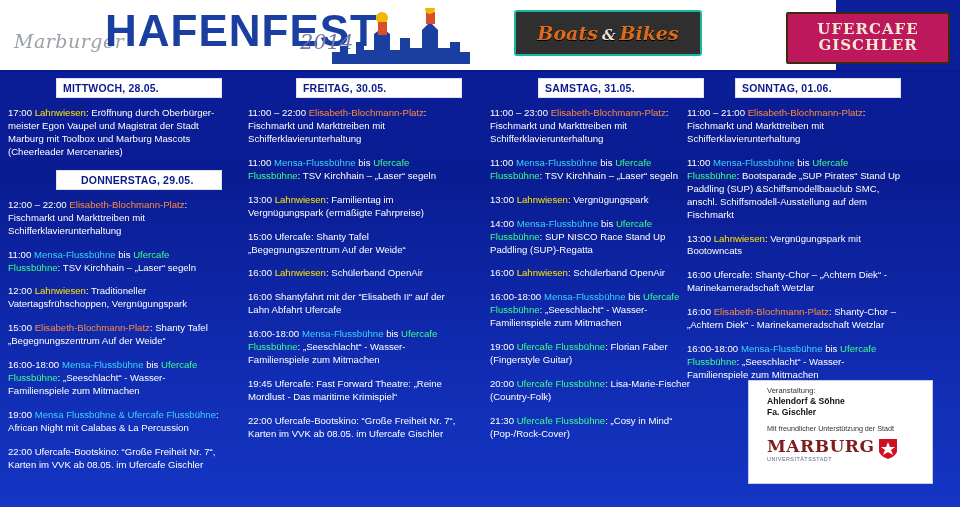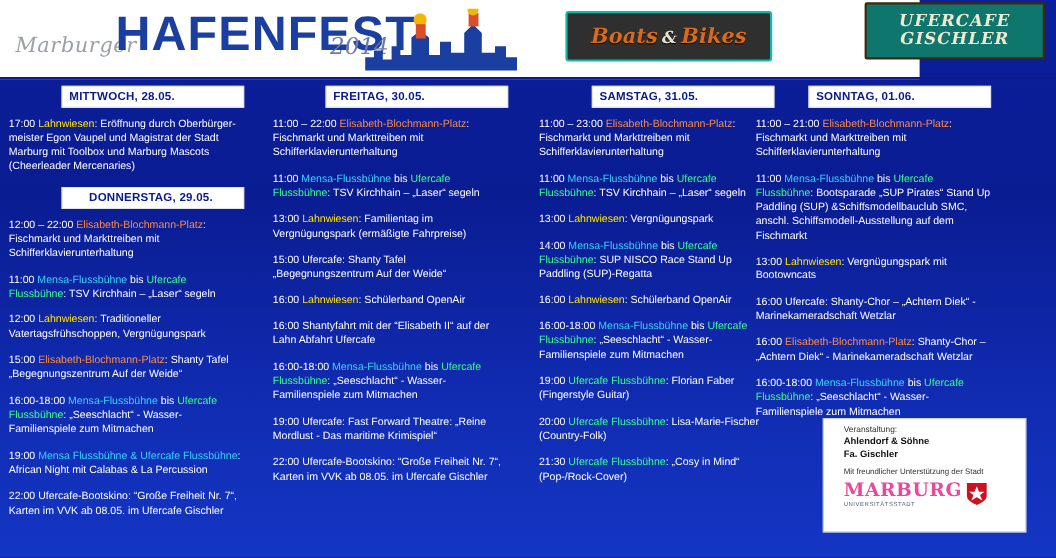--- a/index.html
+++ b/index.html
@@ -37,23 +37,23 @@
     background:#2f2f2f;border:2px solid #14b8a6;border-radius:3px;
     display:flex;align-items:center;justify-content:center;overflow:hidden;
   }
   .logo-boats .bb{
     font-family:"DejaVu Serif", serif;font-weight:bold;font-style:italic;
     font-size:19px;color:#d96a1e;text-shadow:0 1px 0 #000;
     white-space:nowrap;
   }
   .logo-boats .amp{color:#e8e2d0;font-size:15px;padding:0 4px;}
   .logo-ufer{
-    position:absolute;left:786px;top:2px;width:160px;height:48px;
-    background:#0f766e;border:2px solid #3b2a0c;border-radius:2px;
-    display:flex;flex-direction:column;align-items:center;justify-content:center;font-style:italic;
+    position:absolute;left:786px;top:12px;width:160px;height:48px;
+    background:#be185d;border:2px solid #3b2a0c;border-radius:2px;
+    display:flex;flex-direction:column;align-items:center;justify-content:center;
   }
   .logo-ufer div{
     font-family:"DejaVu Serif", serif;font-weight:bold;font-size:15px;
     color:#f2e9d2;letter-spacing:1px;line-height:1.05;
   }
   .hdr-rule{
     position:absolute;left:0;top:70px;width:960px;height:2px;background:#0a1a8c;
   }
   
   .col{position:absolute;top:78px;width:214px;color:#ffffff;}
@@ -80,21 +80,21 @@
     background:#ffffff;color:#111;border:1px solid #c9cde0;
     padding:5px 18px;box-sizing:border-box;
   }
   .sp-small{font-size:7.6px;color:#333;line-height:1.3;}
   .sp-strong{font-size:8.6px;font-weight:bold;color:#111;line-height:1.35;}
   .sp-note{font-size:7.2px;color:#333;margin-top:5px;}
   .sp-marburg{
     margin-top:3px;display:flex;align-items:center;gap:4px;
   }
   .sp-marburg .word{
-    font-family:"DejaVu Serif", serif;font-weight:bold;font-size:17px;color:#ec4899;letter-spacing:.5px;
+    font-family:"DejaVu Serif", serif;font-weight:bold;font-size:17px;color:#7f1d1d;letter-spacing:.5px;
   }
   .sp-marburg .sub{font-size:5.4px;color:#5b6280;letter-spacing:.5px;}
   .sp-shield{width:20px;height:22px;}
 </style>
 </head>
 <body>
 
 <div id="page">
 
   <div class="header">
@@ -135,21 +135,21 @@
     </div>
   <div class="col c2">
       <div class="daybar">FREITAG, 30.05.</div>
       <div class="ev"><span class="t-plain">11:00 – 22:00 </span><span class="t-eliz">Elisabeth-Blochmann-Platz</span><span class="t-plain">: Fischmarkt und Markttreiben mit Schifferklavierunterhaltung</span></div>
       <div class="ev"><span class="t-plain">11:00 </span><span class="t-mensa">Mensa-Flussbühne</span><span class="t-plain"> bis </span><span class="t-ufer">Ufercafe Flussbühne</span><span class="t-plain">: TSV Kirchhain – „Laser“ segeln</span></div>
       <div class="ev"><span class="t-plain">13:00 </span><span class="t-lahn">Lahnwiesen</span><span class="t-plain">: Familientag im Vergnügungspark (ermäßigte Fahrpreise)</span></div>
       <div class="ev"><span class="t-plain">15:00 Ufercafe: Shanty Tafel „Begegnungszentrum Auf der Weide“</span></div>
       <div class="ev"><span class="t-plain">16:00 </span><span class="t-lahn">Lahnwiesen</span><span class="t-plain">: Schülerband OpenAir</span></div>
       <div class="ev"><span class="t-plain">16:00 Shantyfahrt mit der “Elisabeth II“ auf der Lahn Abfahrt Ufercafe</span></div>
       <div class="ev"><span class="t-plain">16:00-18:00 </span><span class="t-mensa">Mensa-Flussbühne</span><span class="t-plain"> bis </span><span class="t-ufer">Ufercafe Flussbühne</span><span class="t-plain">: „Seeschlacht“ - Wasser-Familienspiele zum Mitmachen</span></div>
-      <div class="ev"><span class="t-plain">19:00 Ufercafe: Fast Forward Theatre: „Reine Mordlust - Das maritime Krimispiel“</span></div>
+      <div class="ev"><span class="t-plain">19:45 Ufercafe: Fast Forward Theatre: „Reine Mordlust - Das maritime Krimispiel“</span></div>
       <div class="ev"><span class="t-plain">22:00 Ufercafe-Bootskino: “Große Freiheit Nr. 7“, Karten im VVK ab 08.05. im Ufercafe Gischler</span></div>
     </div>
   <div class="col c3">
       <div class="daybar">SAMSTAG, 31.05.</div>
       <div class="ev"><span class="t-plain">11:00 – 23:00 </span><span class="t-eliz">Elisabeth-Blochmann-Platz</span><span class="t-plain">: Fischmarkt und Markttreiben mit Schifferklavierunterhaltung</span></div>
       <div class="ev"><span class="t-plain">11:00 </span><span class="t-mensa">Mensa-Flussbühne</span><span class="t-plain"> bis </span><span class="t-ufer">Ufercafe Flussbühne</span><span class="t-plain">: TSV Kirchhain – „Laser“ segeln</span></div>
       <div class="ev"><span class="t-plain">13:00 </span><span class="t-lahn">Lahnwiesen</span><span class="t-plain">: Vergnügungspark</span></div>
       <div class="ev"><span class="t-plain">14:00 </span><span class="t-mensa">Mensa-Flussbühne</span><span class="t-plain"> bis </span><span class="t-ufer">Ufercafe Flussbühne</span><span class="t-plain">: SUP NISCO Race Stand Up Paddling (SUP)-Regatta</span></div>
       <div class="ev"><span class="t-plain">16:00 </span><span class="t-lahn">Lahnwiesen</span><span class="t-plain">: Schülerband OpenAir</span></div>
       <div class="ev"><span class="t-plain">16:00-18:00 </span><span class="t-mensa">Mensa-Flussbühne</span><span class="t-plain"> bis </span><span class="t-ufer">Ufercafe Flussbühne</span><span class="t-plain">: „Seeschlacht“ - Wasser-Familienspiele zum Mitmachen</span></div>

